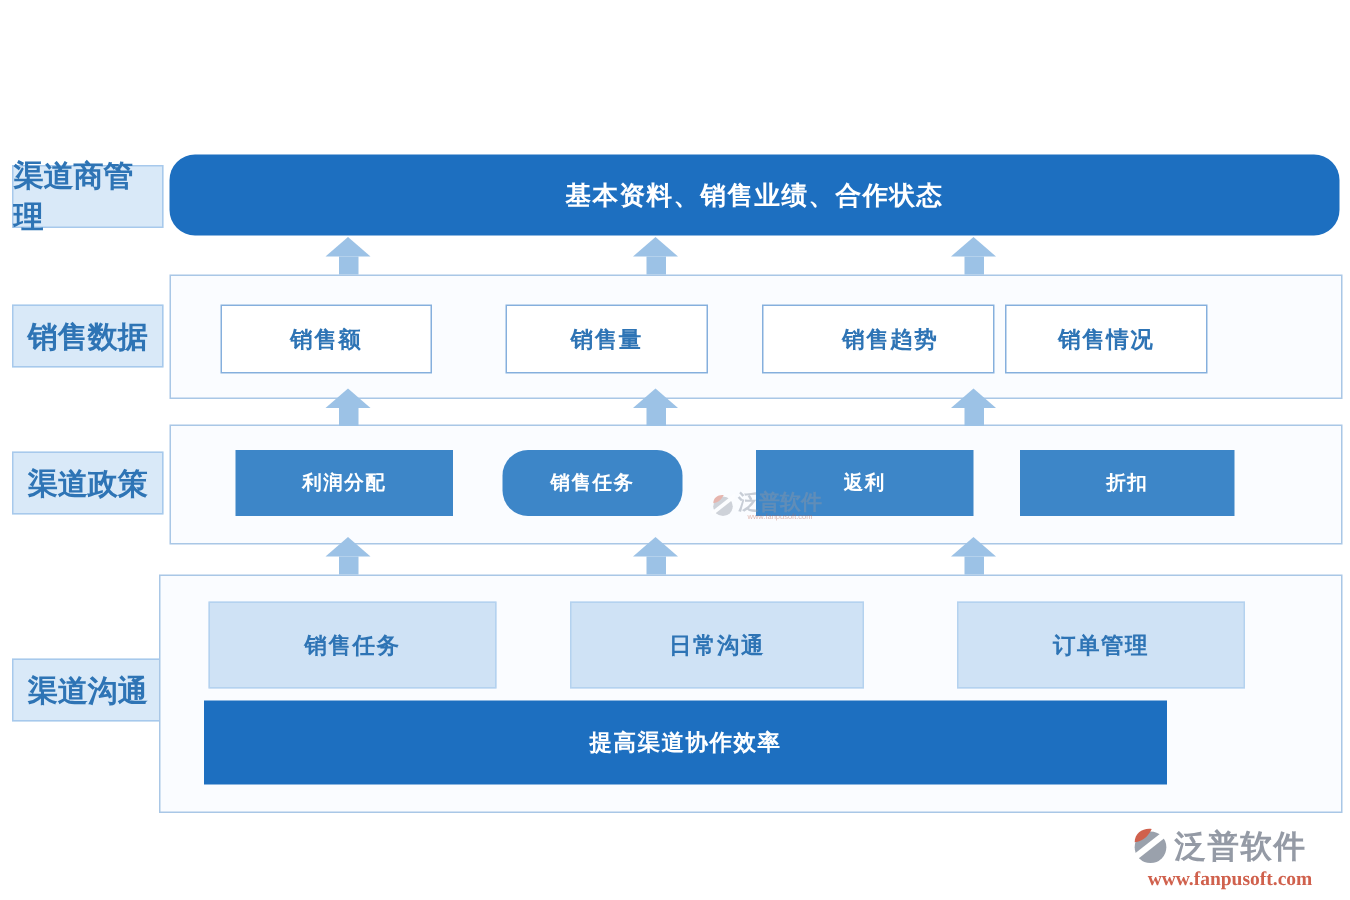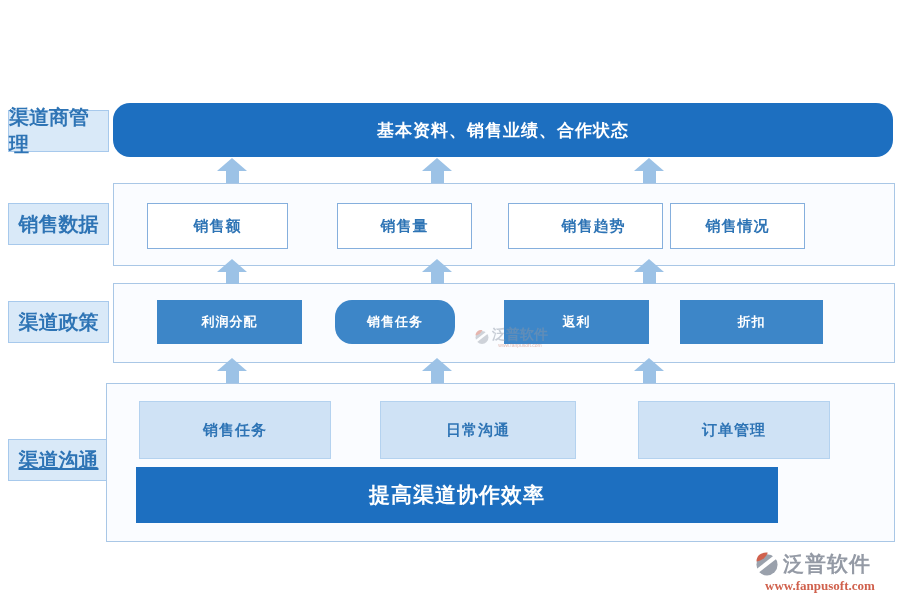--- a/index.html
+++ b/index.html
@@ -8,28 +8,28 @@
 
   .title{position:absolute;left:90px;right:10px;top:33px;text-align:center;
          font-family:"Liberation Serif","DejaVu Serif",serif;
          font-size:27px;font-weight:bold;color:#151515;letter-spacing:1px;}
 
   
   .side-label{position:absolute;left:8px;width:99px;height:40px;
               background:#d9e9f8;border:1px solid #a7c9ec;
               display:flex;align-items:center;justify-content:center;
               color:#2e74b5;font-size:20px;font-weight:bold;}
-  .lab0{top:110px;} .lab1{top:203px;} .lab2{top:301px;} .lab3{top:439px;text-decoration:underline;}
+  .lab0{top:110px;} .lab1{top:203px;} .lab2{top:301px;} .lab3{top:439px;}
 
   
   .bluebar{position:absolute;background:#1d6fc0;color:#ffffff;
            display:flex;align-items:center;justify-content:center;
            font-size:17px;font-weight:bold;letter-spacing:1px;}
   .bar-top{left:113px;top:103px;width:780px;height:54px;border-radius:17px;}
-  .bar-bottom{left:136px;top:467px;width:642px;height:56px;font-size:21px;}
+  .bar-bottom{left:136px;top:467px;width:642px;height:56px;font-size:15px;}
 
   
   .panel{position:absolute;background:#fafcff;border:1px solid #a9c7e6;}
   .panel2{left:113px;top:183px;width:780px;height:81px;}
   .panel3{left:113px;top:283px;width:780px;height:78px;}
   .panel4{left:106px;top:383px;width:787px;height:157px;}
 
   
   .wbox{position:absolute;top:203px;height:44px;background:#ffffff;border:1px solid #85afdd;
         display:flex;align-items:center;justify-content:center;

